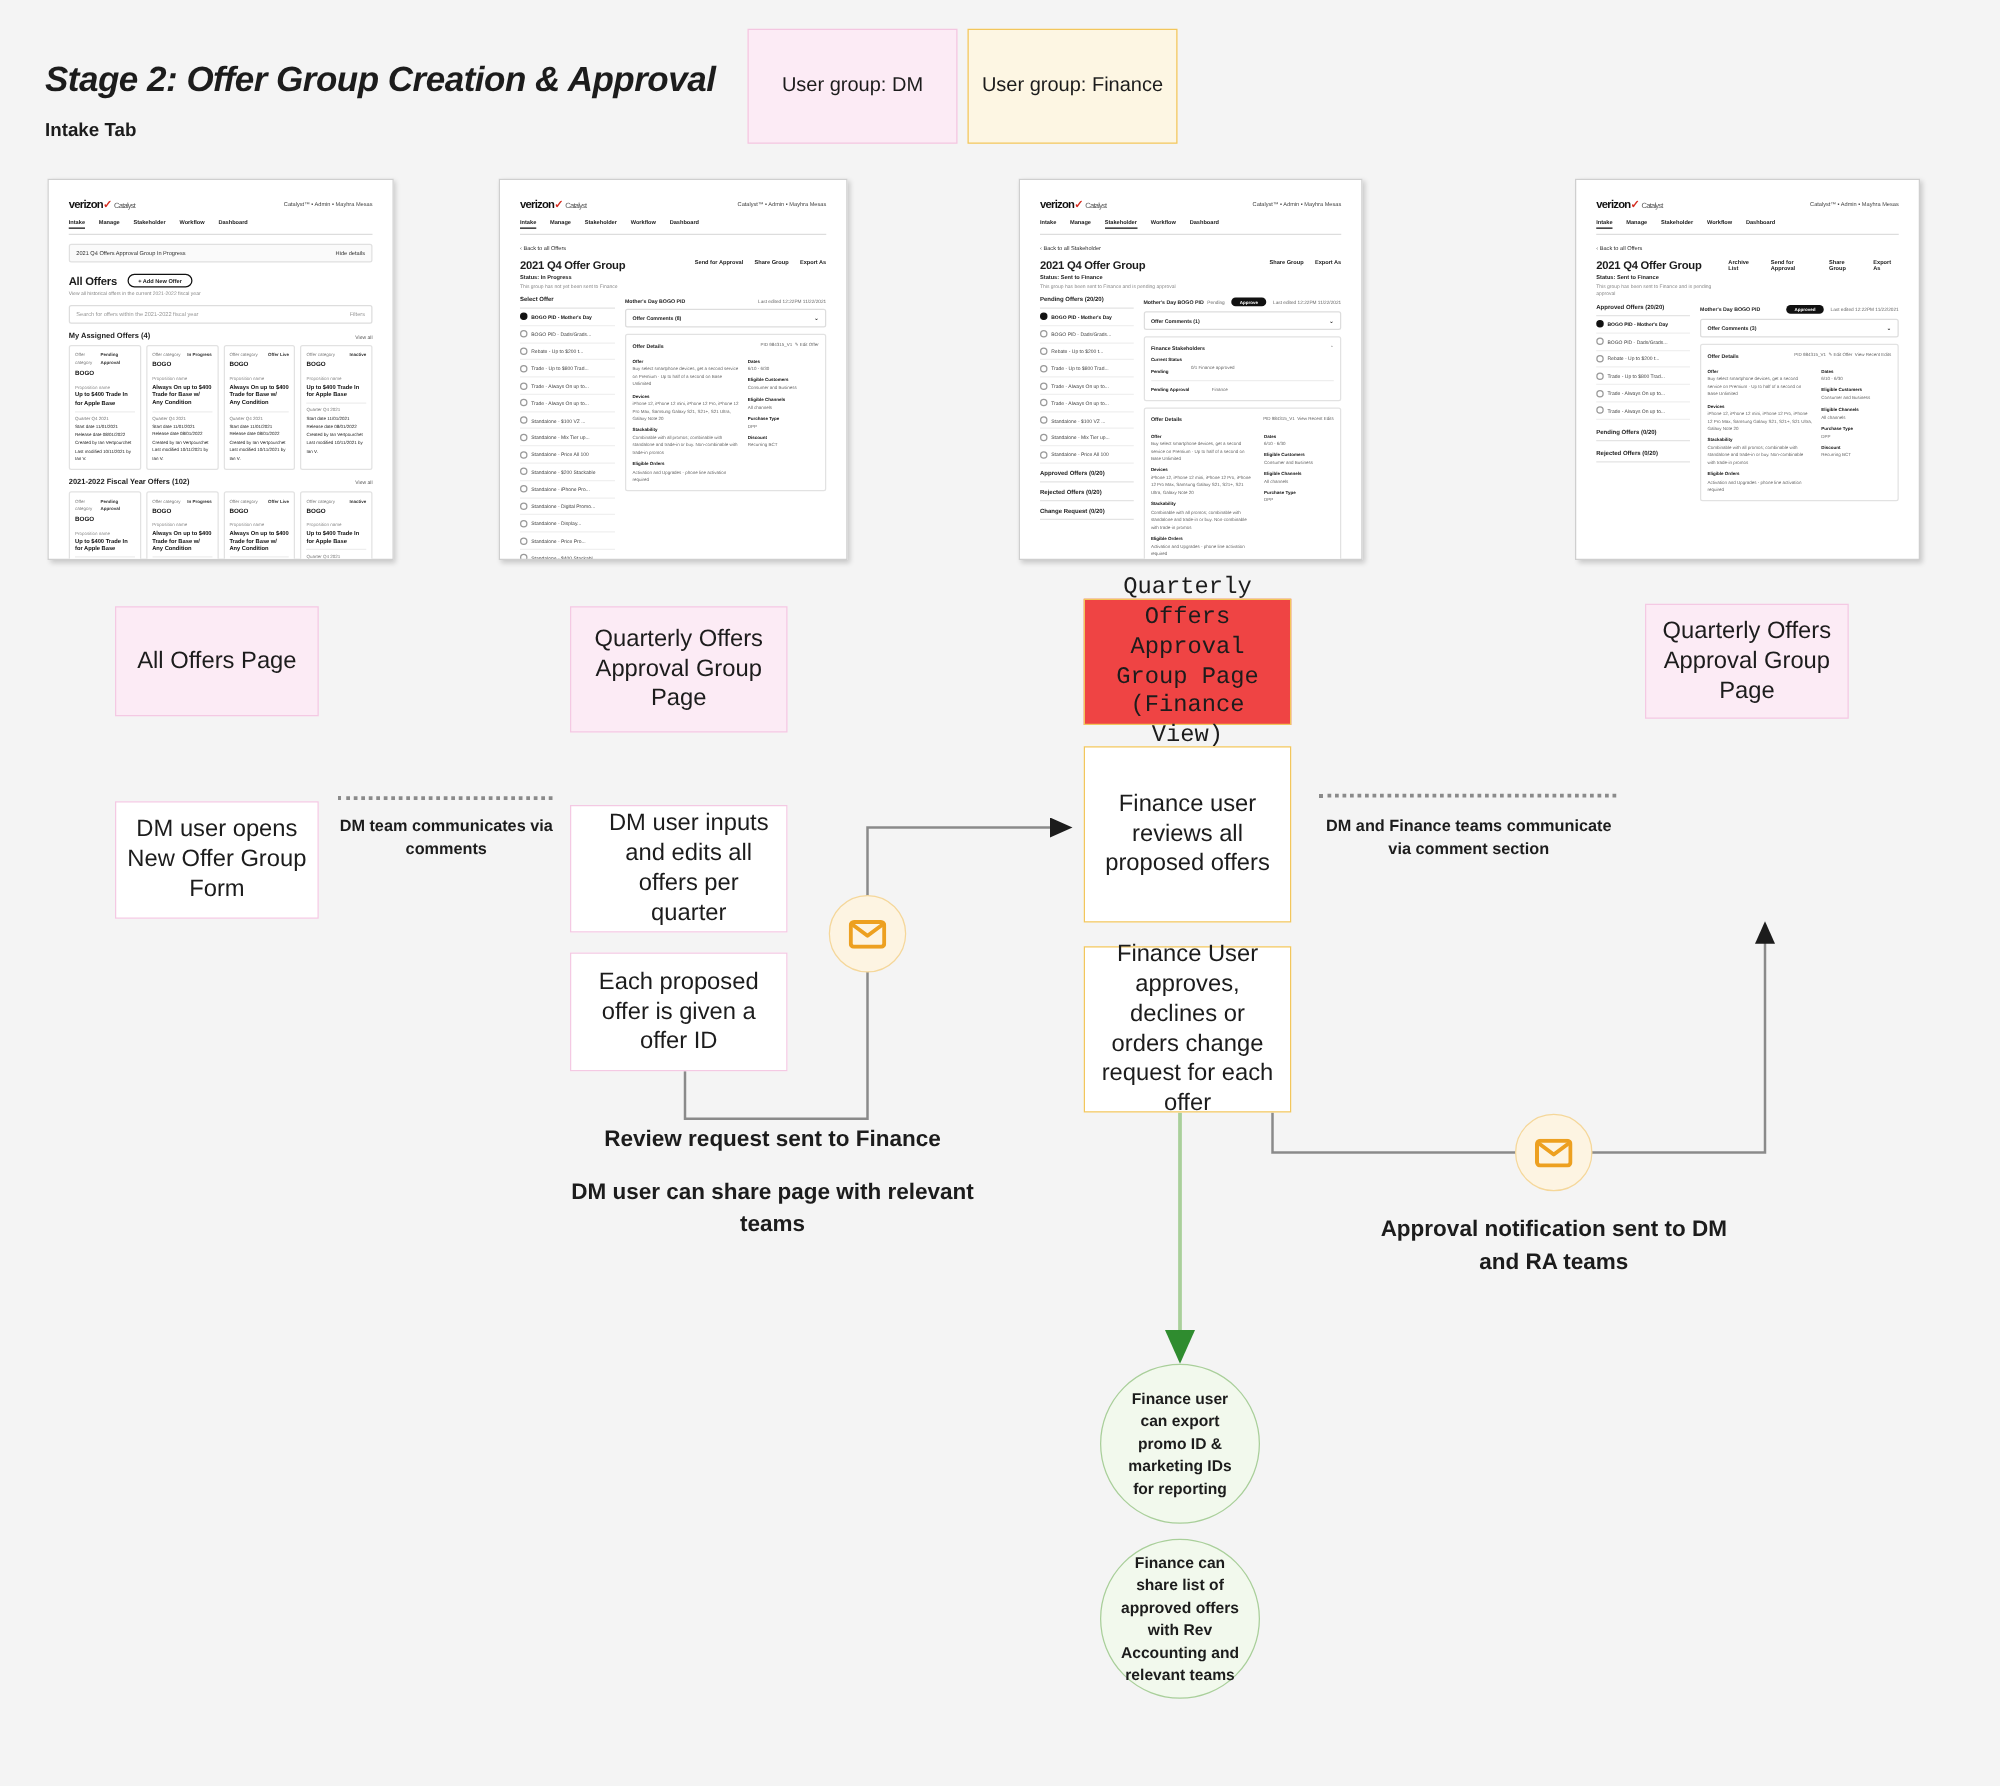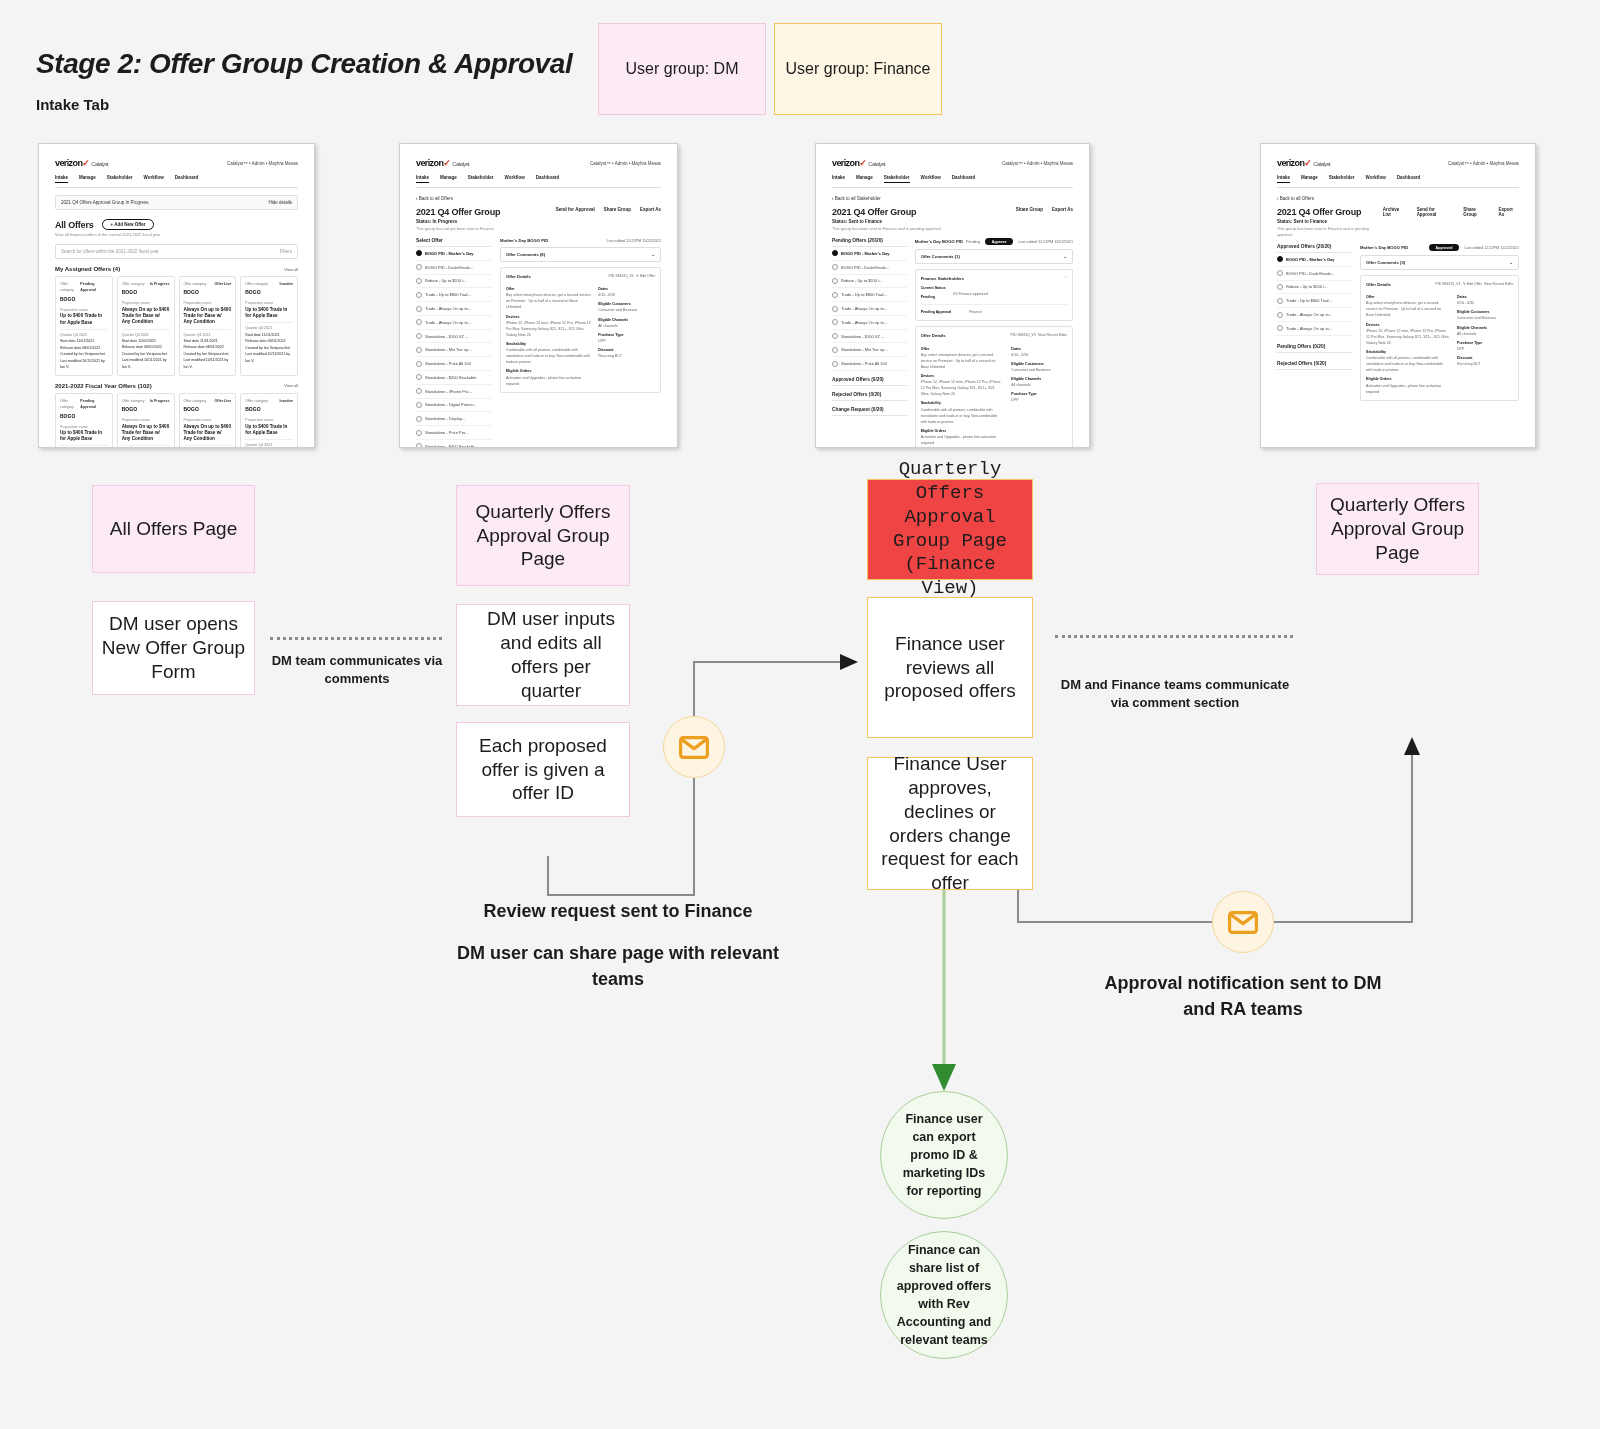--- a/index.html
+++ b/index.html
@@ -127,21 +127,21 @@
     display:inline-block;background:#111;color:#fff;border-radius:8px;
     font-size:3.6px;padding:1.5px 7px;font-weight:bold;
   }
 
   
   .fbox{
     display:flex;align-items:center;justify-content:center;text-align:center;
     font-size:19px;line-height:1.26;padding:4px 8px;
   }
   .pink-fill{background:#fcebf5;border:1.5px solid #f4c9e3;}
-  .pink-out {background:#ffffff;border:1.5px solid #f4c9e3;}
+  .pink-out {background:#ffffff;border:1.5px solid #f4c9e3;margin-top:40px;}
   .yel-fill {background:#ef4444;border:1.5px solid #f2c65c;font-family:Liberation Mono, monospace;}
   .yel-out  {background:#ffffff;border:1.5px solid #f2c65c;}
 
   
   .dots{
     border-top:3px dotted #8a8a8a;height:0;
   }
   .cap{
     text-align:center;font-size:13px;font-weight:bold;line-height:1.35;
   }
@@ -784,21 +784,21 @@
     <span>Quarterly Offers Approval Group Page (Finance View)</span>
   </div>
   <div class="abs fbox yel-out" style="left:867px;top:597px;width:166px;height:141px;">
     <span>Finance user reviews all proposed offers</span>
   </div>
   <div class="abs fbox yel-out" style="left:867px;top:757px;width:166px;height:133px;">
     <span>Finance User approves, declines or orders change request for each offer</span>
   </div>
 
   <div class="abs dots" style="left:1055px;top:635px;width:238px;"></div>
-  <div class="abs cap" style="left:1058px;top:652px;width:234px;margin-top:24px;">
+  <div class="abs cap" style="left:1058px;top:652px;width:234px;">
     <span>DM and Finance teams communicate via comment section</span>
   </div>
 
   <div class="abs fbox pink-fill" style="left:1316px;top:483px;width:163px;height:92px;">
     <span>Quarterly Offers Approval Group Page</span>
   </div>
 
   <div class="abs mail" style="left:1212px;top:891px;width:62px;height:62px;">
     <svg width="30" height="23" viewBox="0 0 30 23">
       <rect x="1.6" y="1.6" width="26.8" height="19.8" rx="2.6" ry="2.6" fill="none" stroke="#eda020" stroke-width="3.2"></rect>

